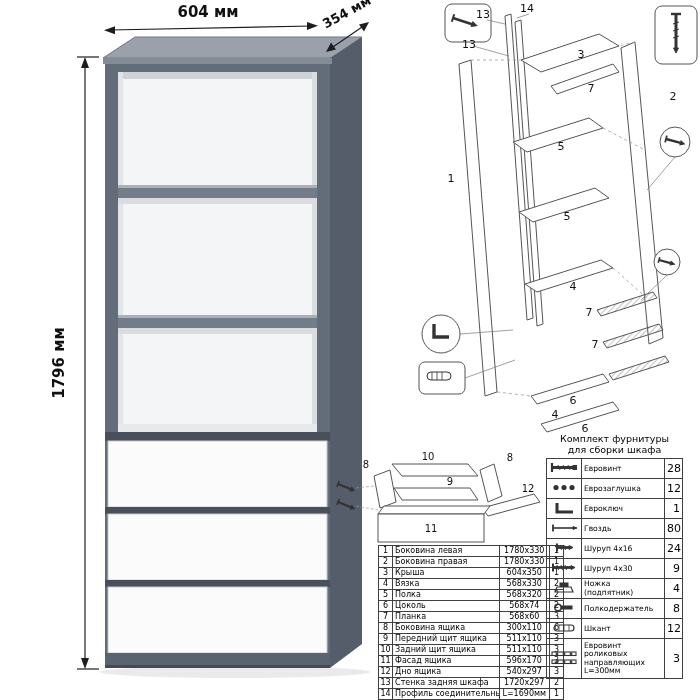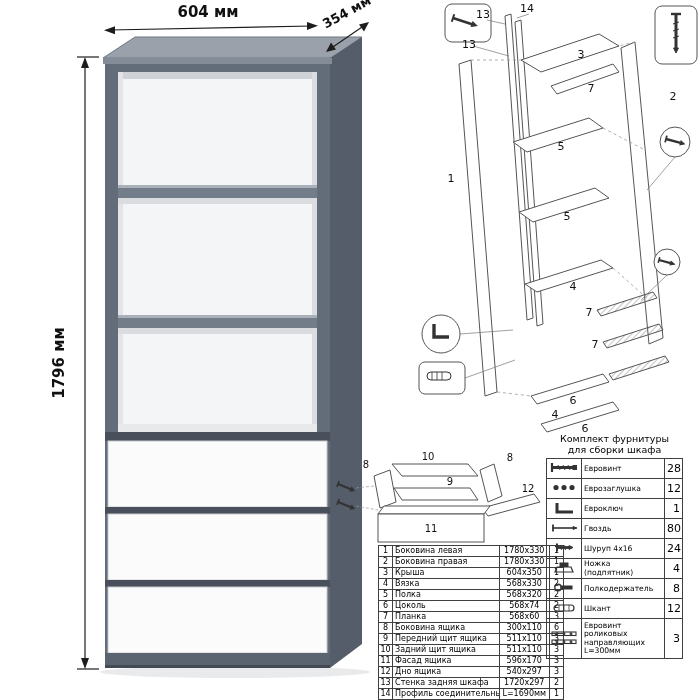--- a/index.html
+++ b/index.html
@@ -446,20 +446,36 @@
                 <line x1="15" y1="4" x2="16.5" y2="9" stroke-width="0.9"></line>
                 <polygon points="20,4.6 24,6.5 20,8.4"></polygon>
               </g>
             </svg>
         </td>
         <td class="nm">Шуруп 4x16</td>
         <td class="q">24</td>
       </tr>
       <tr>
         <td class="ic">
+          <svg width="30" height="13" viewBox="0 0 30 13">
+              <g stroke="#333" fill="#333">
+                <line x1="4" y1="6.5" x2="22" y2="6.5" stroke-width="2.8"></line>
+                <line x1="4" y1="2.5" x2="4" y2="10.5" stroke-width="2"></line>
+                <line x1="8" y1="4" x2="9.5" y2="9" stroke-width="0.9"></line>
+                <line x1="12" y1="4" x2="13.5" y2="9" stroke-width="0.9"></line>
+                <line x1="16" y1="4" x2="17.5" y2="9" stroke-width="0.9"></line>
+                <polygon points="22,4.6 26,6.5 22,8.4"></polygon>
+              </g>
+            </svg>
+        </td>
+        <td class="nm">Шуруп 4x30</td>
+        <td class="q">9</td>
+      </tr>
+      <tr>
+        <td class="ic">
           <svg width="30" height="14" viewBox="0 0 30 14">
               <g stroke="#333" fill="none">
                 <rect x="11" y="2" width="8" height="3.5" fill="#333"></rect>
                 <polygon points="8,6 22,6 24,11 6,11" stroke-width="1.2"></polygon>
               </g>
             </svg>
         </td>
         <td class="nm">Ножка (подпятник)</td>
         <td class="q">4</td>
       </tr>

